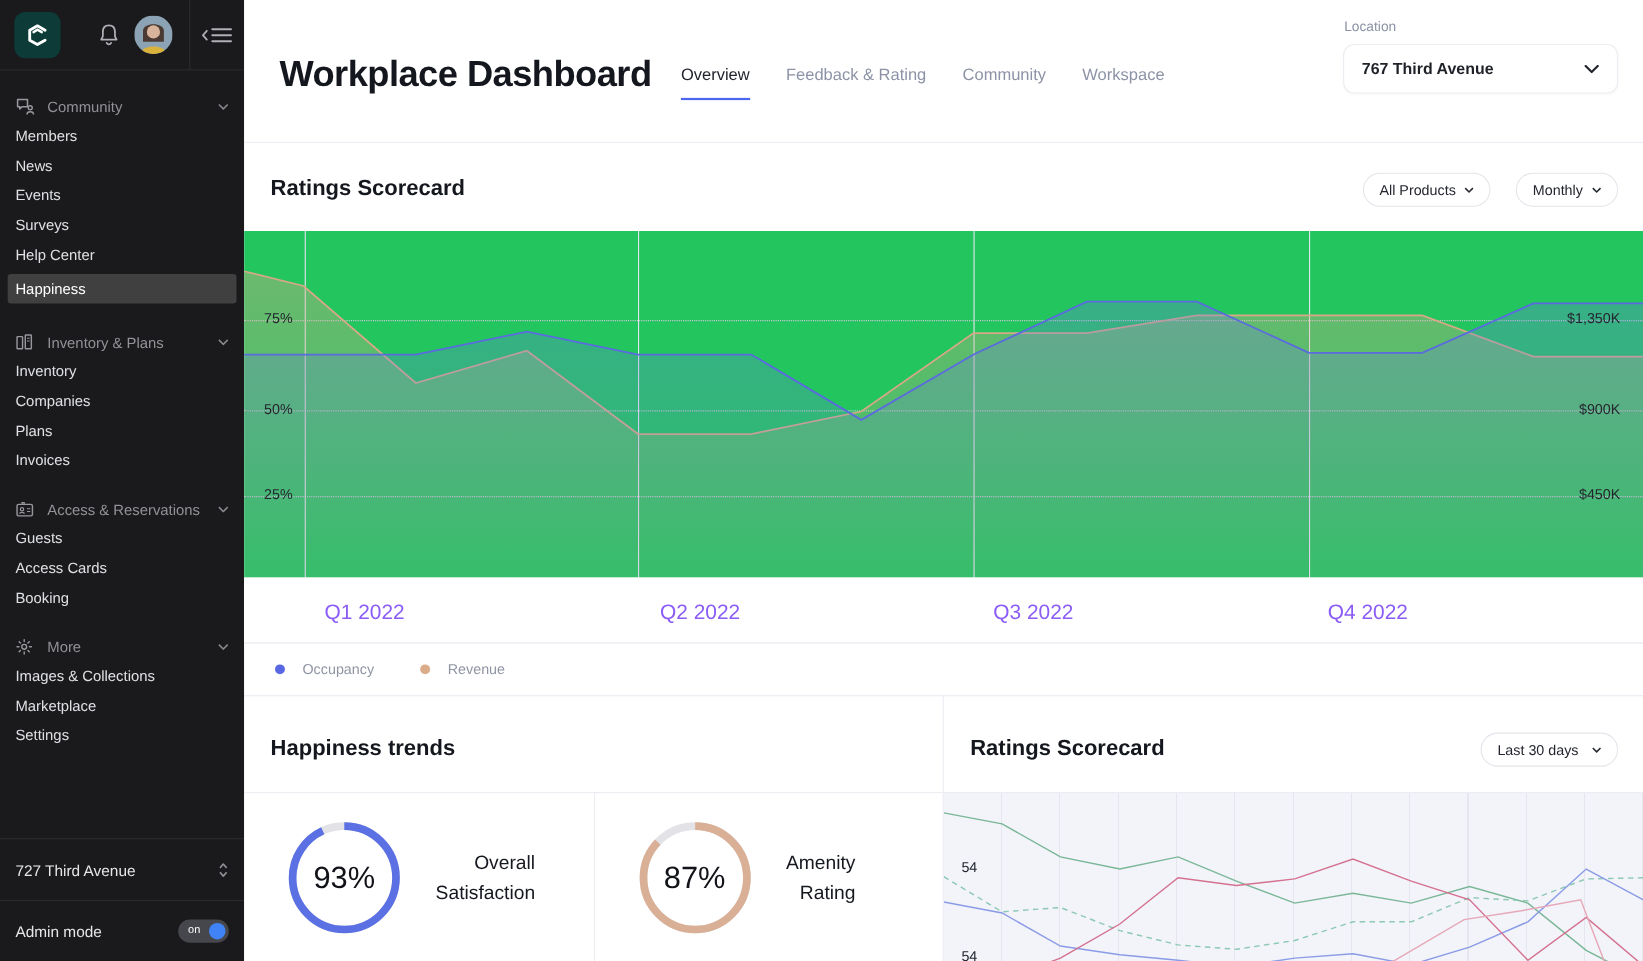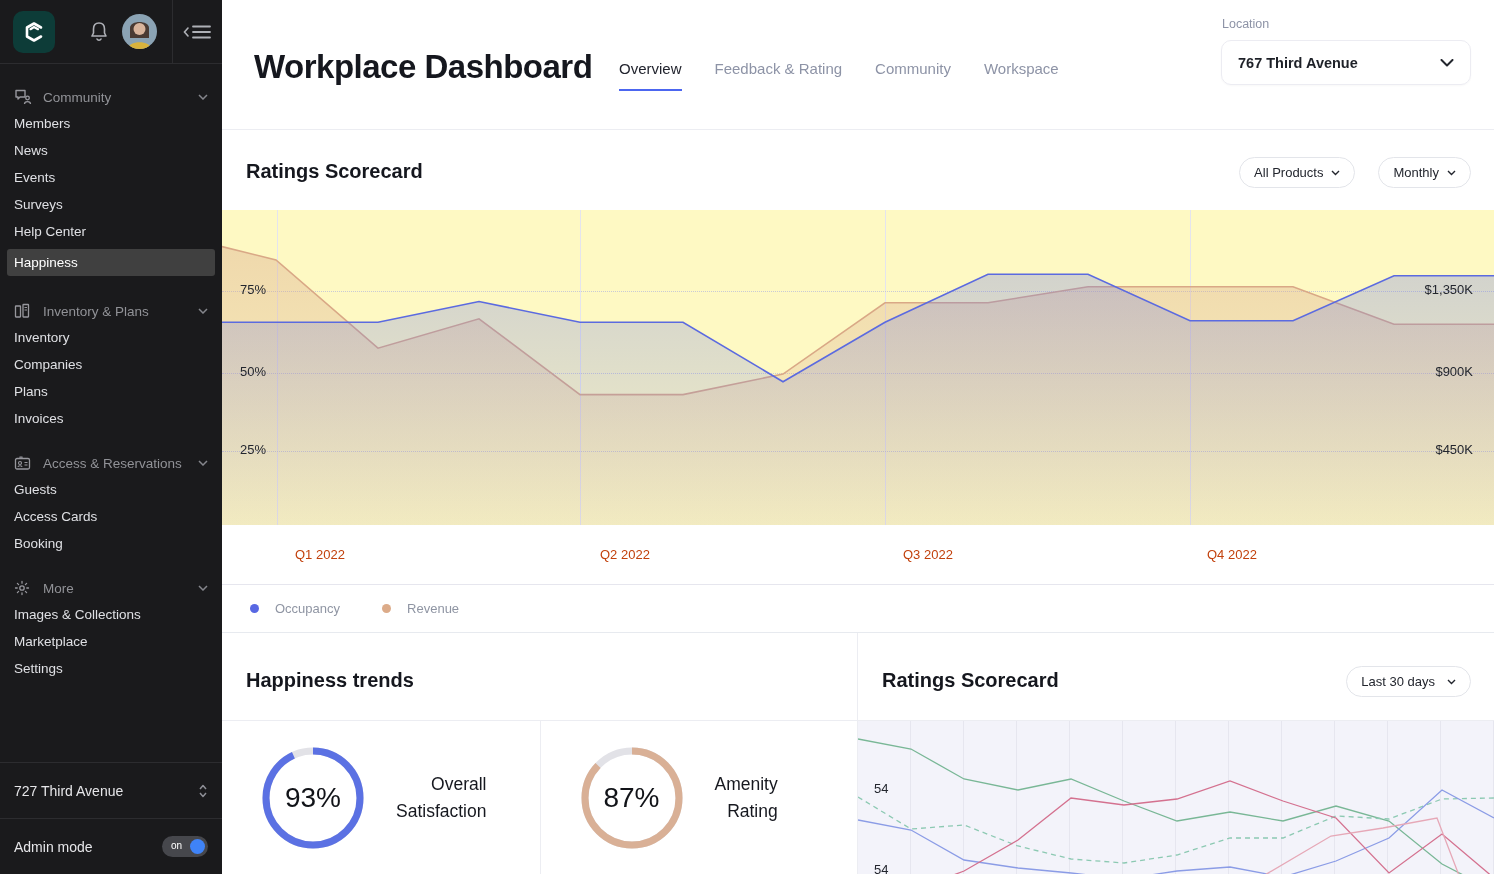--- a/index.html
+++ b/index.html
@@ -41,29 +41,29 @@
   .loc-select { position:absolute; right:23px; top:40px; width:250px; height:45px; border:1px solid #ececf2; border-radius:10px; display:flex; align-items:center; padding:12px 16px; font-size:14.5px; font-weight:bold; color:#1e2128; justify-content:space-between; box-shadow:0 1px 2px rgba(20,20,40,0.03); cursor:pointer; }
   .loc-caption { position:absolute; right:23px; top:17px; width:250px; text-align:left; font-size:12.5px; color:#8d93a6; padding-left:1px; }
 
   .score-row { position:relative; height:80px; }
   .section-title { font-size:20px; font-weight:700; color:#15171e; }
   .score-row .section-title { position:absolute; left:24px; top:30px; }
   .pill-btn { height:31px; border:1px solid #e3e5ea; border-radius:16px; background:#fff; display:inline-flex; align-items:center; gap:8px; padding:0 14px; font-size:13px; color:#23262e; cursor:pointer; }
   .score-row .btns { position:absolute; right:23px; top:27px; display:flex; gap:23px; }
 
   
-  .bigchart { position:relative; height:315px; background:#fef9c3; }
+  .bigchart { position:relative; height:315px; background:#22c55e; }
   .vgrid { position:absolute; top:0; width:1px; height:375px; background:#e4e4ee; z-index:0; }
   .hgrid { position:absolute; left:0; width:1272px; height:0; border-top:1px dotted #c9cad6; z-index:1; }
   .bigchart svg { position:absolute; left:0; top:0; z-index:2; }
   .ylab { position:absolute; z-index:3; font-size:13px; color:#23262e; }
   .ylab.left { left:18px; }
   .ylab.right { right:21px; text-align:right; }
   .axisband { position:relative; height:60px; background:#fff; border-bottom:1px solid #e6e6ee; }
-  .axisband .qlab { position:absolute; top:22px; font-size:13px; color:#c2410c; }
+  .axisband .qlab { position:absolute; top:22px; font-size:19px; color:#8b5cf6; }
   .legend { position:relative; height:48px; border-bottom:1px solid #e7eaef; display:flex; align-items:center; gap:42px; padding-left:28px; }
   .legend .item { display:flex; align-items:center; gap:16px; font-size:13px; color:#8f95a3; }
   .legend .dot { width:9px; height:9px; border-radius:50%; }
 
   
   .bottom { display:flex; height:241px; }
   .panel { position:relative; width:636px; }
   .panel.left { border-right:1px solid #ecedf2; }
   .panel-title-row { position:relative; height:87px; }
   .panel-title-row .section-title { position:absolute; left:24px; top:36px; }

